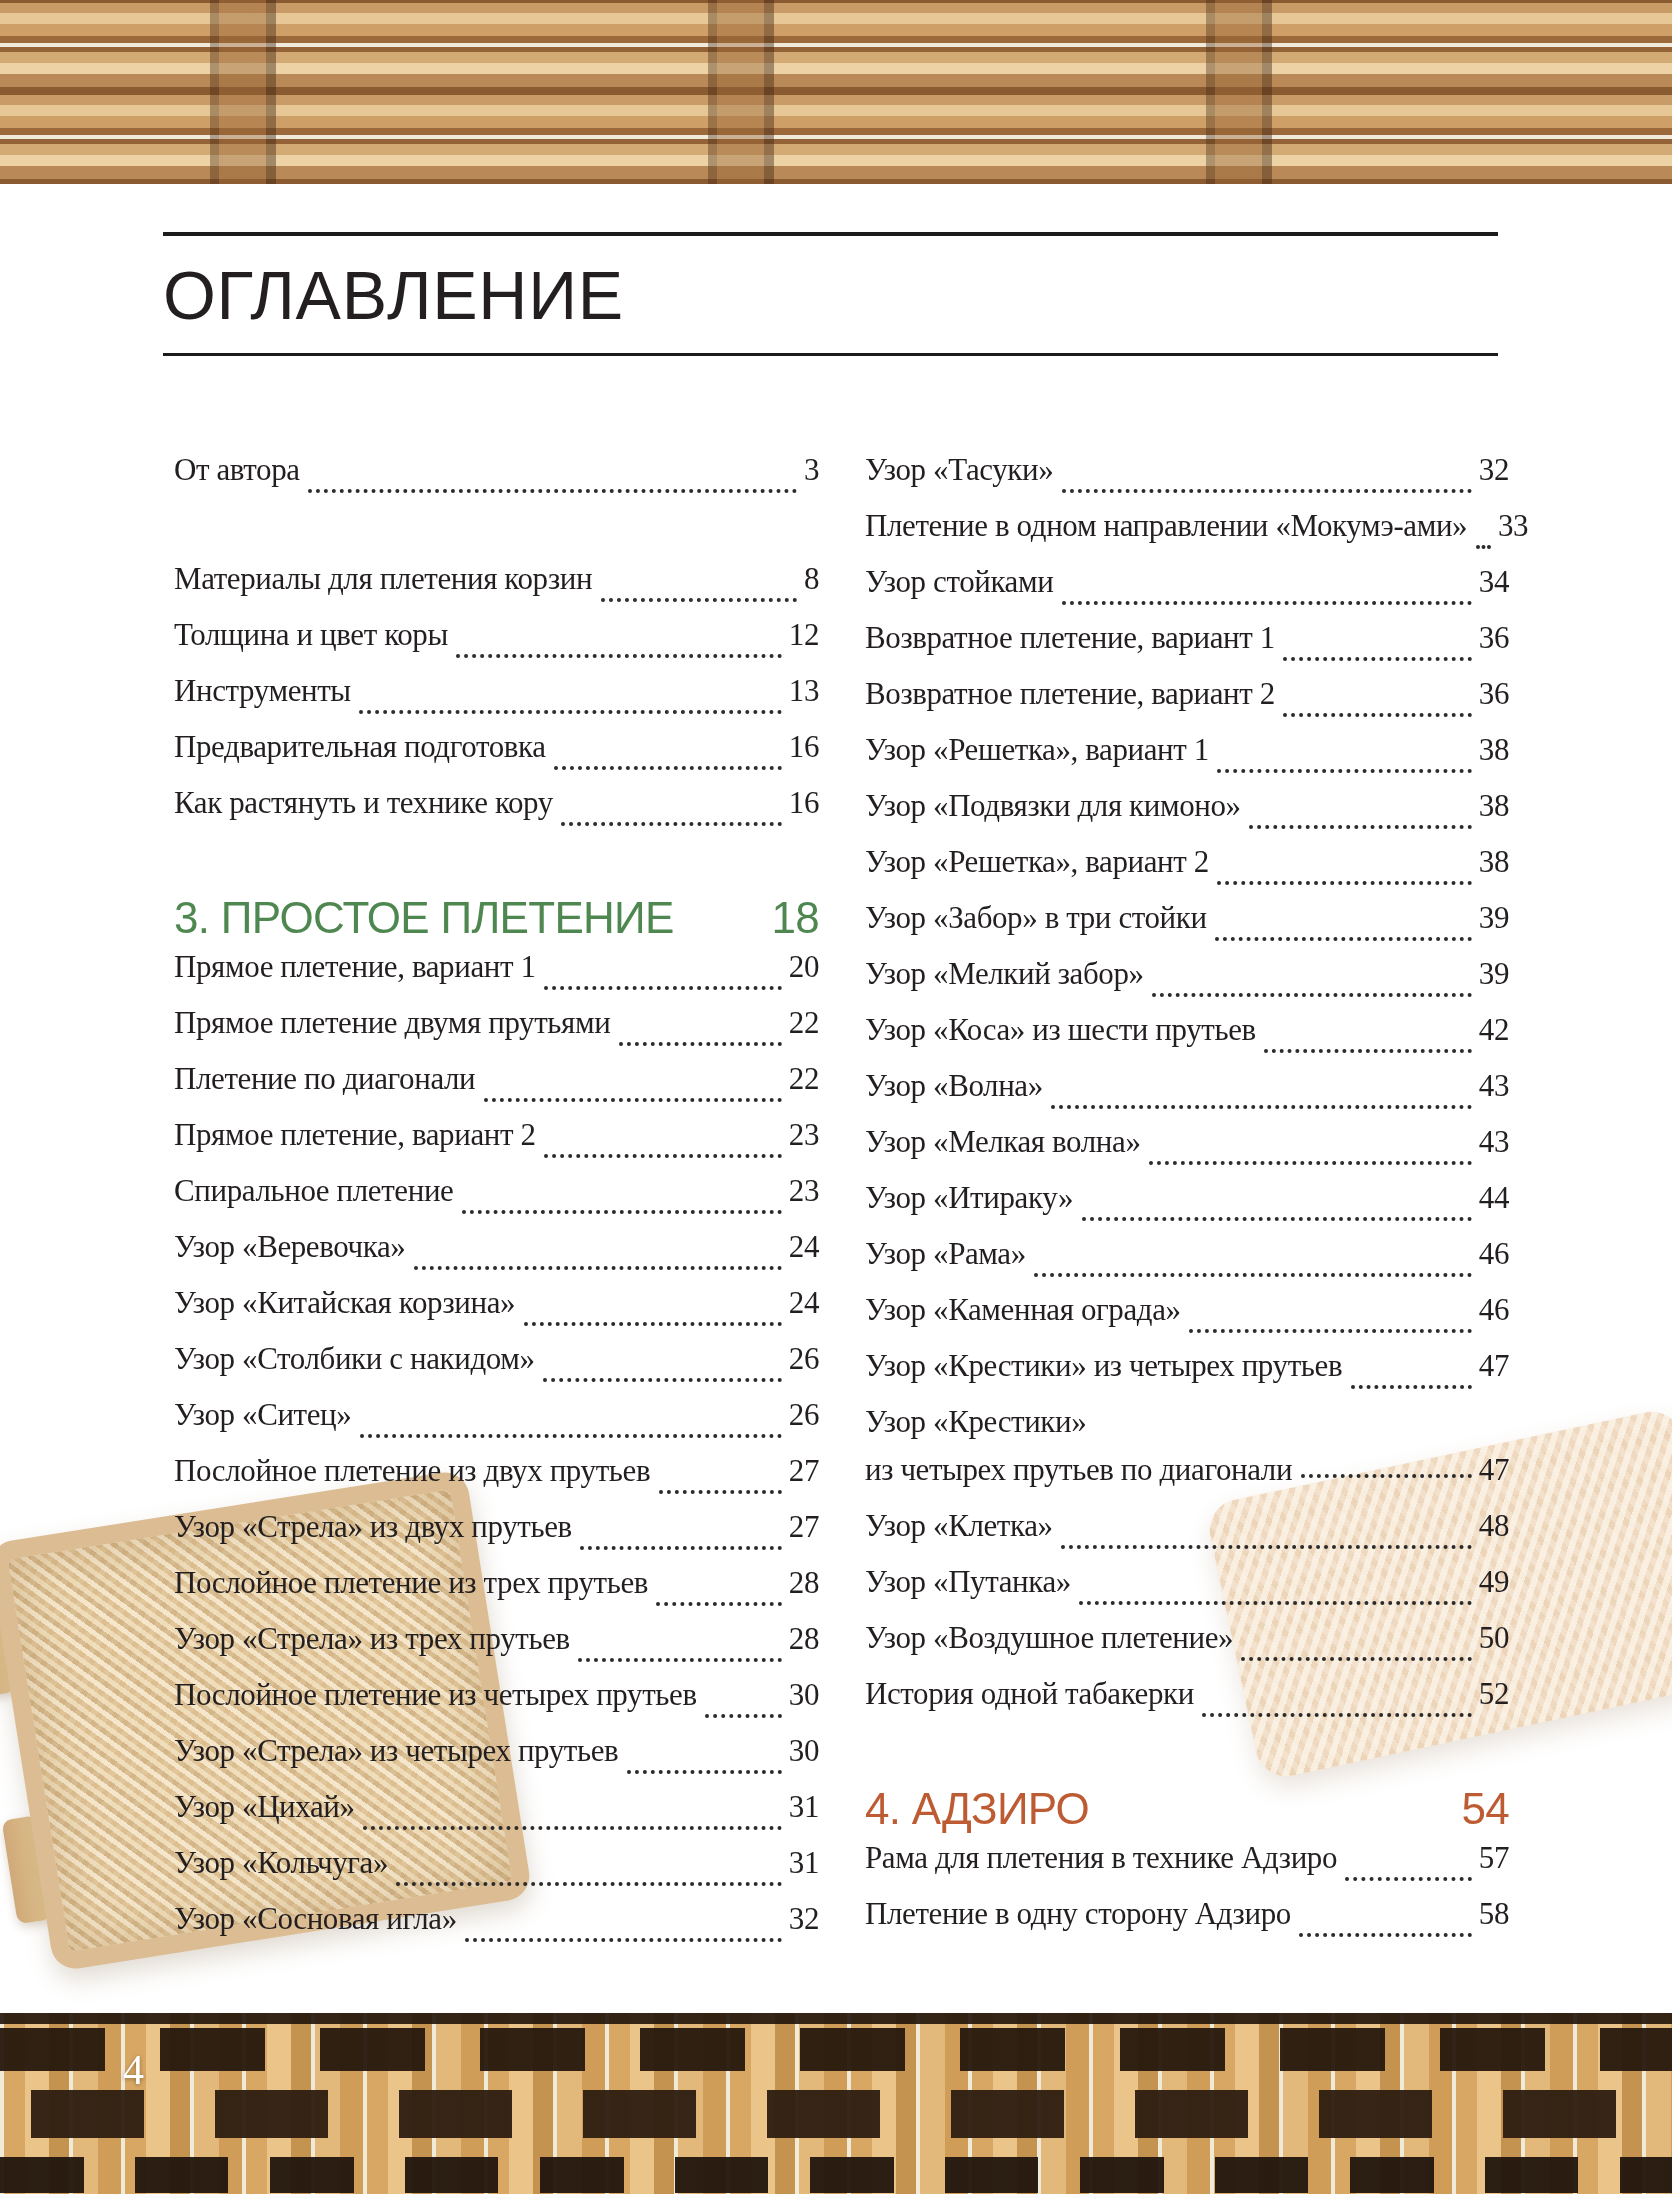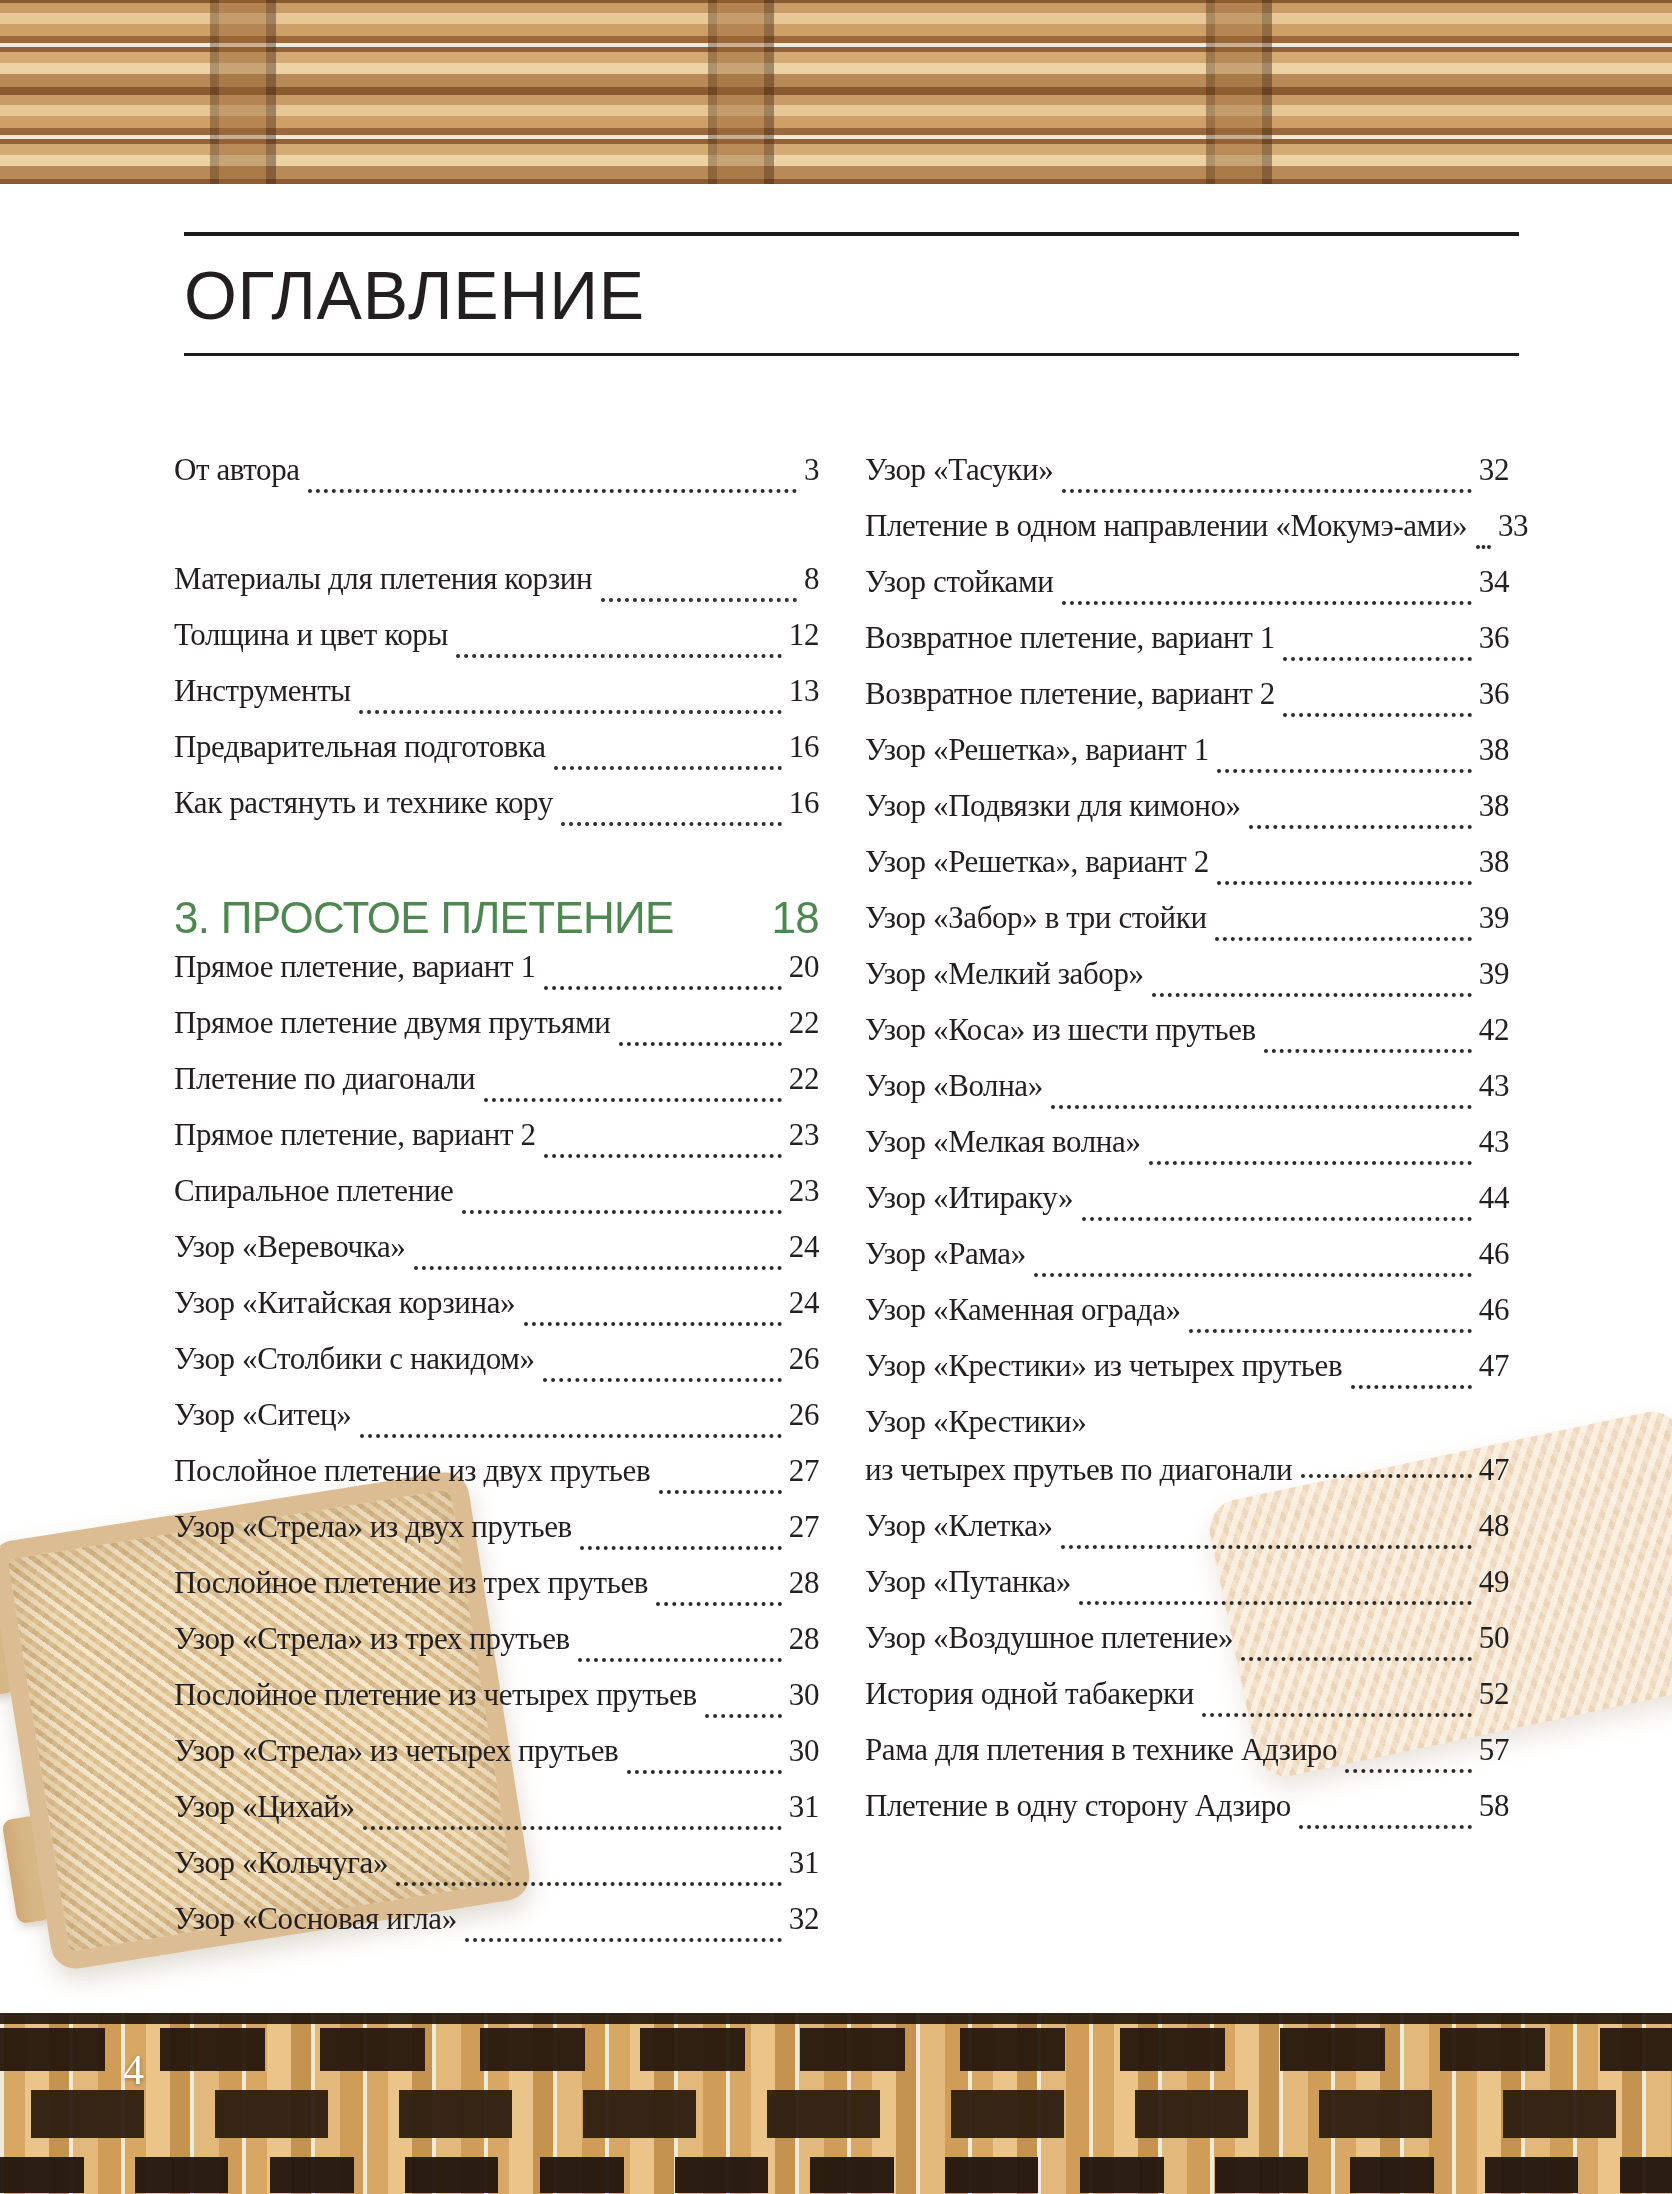--- a/index.html
+++ b/index.html
@@ -65,21 +65,21 @@
     position:absolute;left:1228px;top:1453px;width:482px;height:282px;
     transform:rotate(-12deg);border-radius:31px;z-index:0;
     background:
       repeating-linear-gradient(120deg, rgba(233,205,175,.45) 0 6.3px, rgba(250,240,226,.85) 6.3px 12.6px),
       repeating-linear-gradient(60deg, rgba(240,218,192,.55) 0 6.3px, rgba(252,244,232,.8) 6.3px 12.6px),
       repeating-linear-gradient(180deg, #f7ecdd 0 18px, #efdcc6 18px 36px),
       #f5e9d8;
     box-shadow:0 11.2px 25px rgba(140,100,60,.18);
   }
   
-  .title-block{position:absolute;left:184px;top:232px;width:1335px;z-index:2;}
+  .title-block{position:absolute;left:163px;top:232px;width:1335px;z-index:2;}
   .rule{height:3.5px;background:#1c1c1c;}
   .page-title{
     font-family:"Liberation Sans", sans-serif;
     font-size:68px;font-weight:400;letter-spacing:0.7px;
     color:#231f20;margin:25px 0 24px 0;line-height:1;
   }
   
   .col{position:absolute;top:454px;z-index:2;}
   .col-left{left:174px;width:645px;}
   .col-right{left:865px;width:644px;}
@@ -367,20 +367,24 @@
       <div class="row">
     <span class="lbl">Узор «Воздушное плетение»</span>
     <span class="leader"></span>
     <span class="pg">50</span>
   </div>
       <div class="row">
     <span class="lbl">История одной табакерки</span>
     <span class="leader"></span>
     <span class="pg">52</span>
   </div>
+      <div class="hrow" style="color: rgb(189, 91, 51);">
+    <span>4. АДЗИРО</span>
+    <span>54</span>
+  </div>
       <div class="row">
     <span class="lbl">Рама для плетения в технике Адзиро</span>
     <span class="leader"></span>
     <span class="pg">57</span>
   </div>
       <div class="row">
     <span class="lbl">Плетение в одну сторону Адзиро</span>
     <span class="leader"></span>
     <span class="pg">58</span>
   </div>

